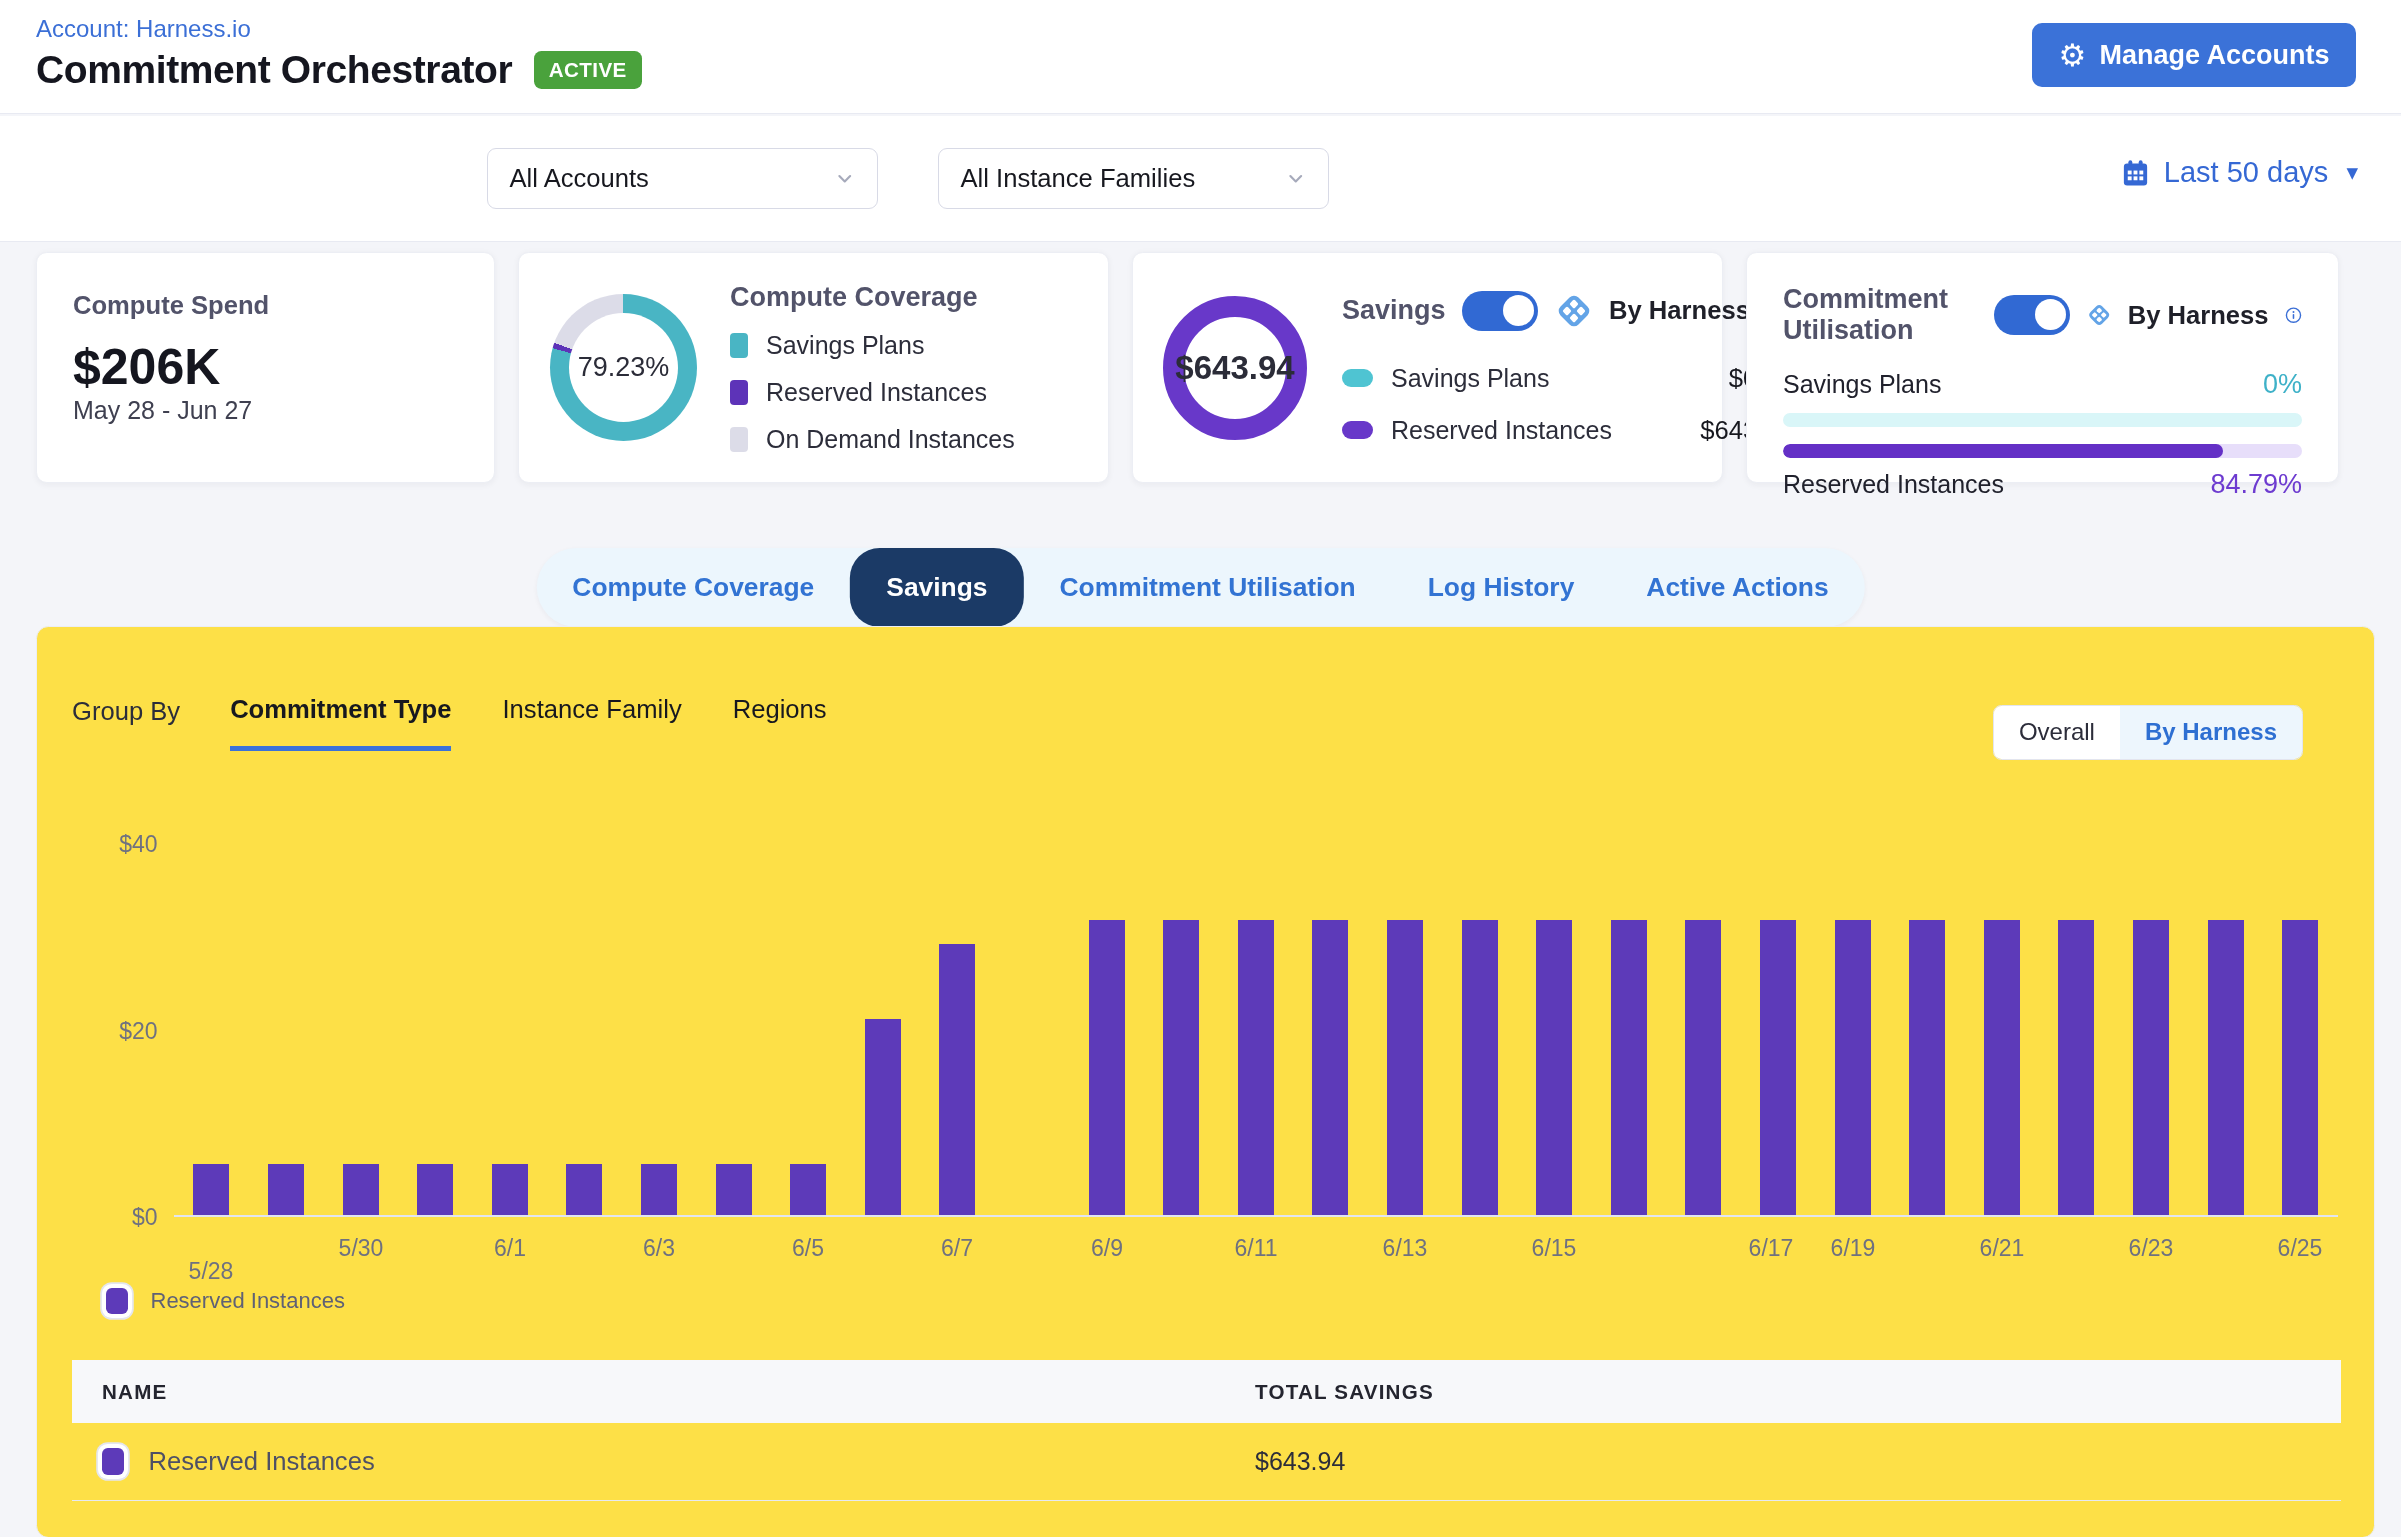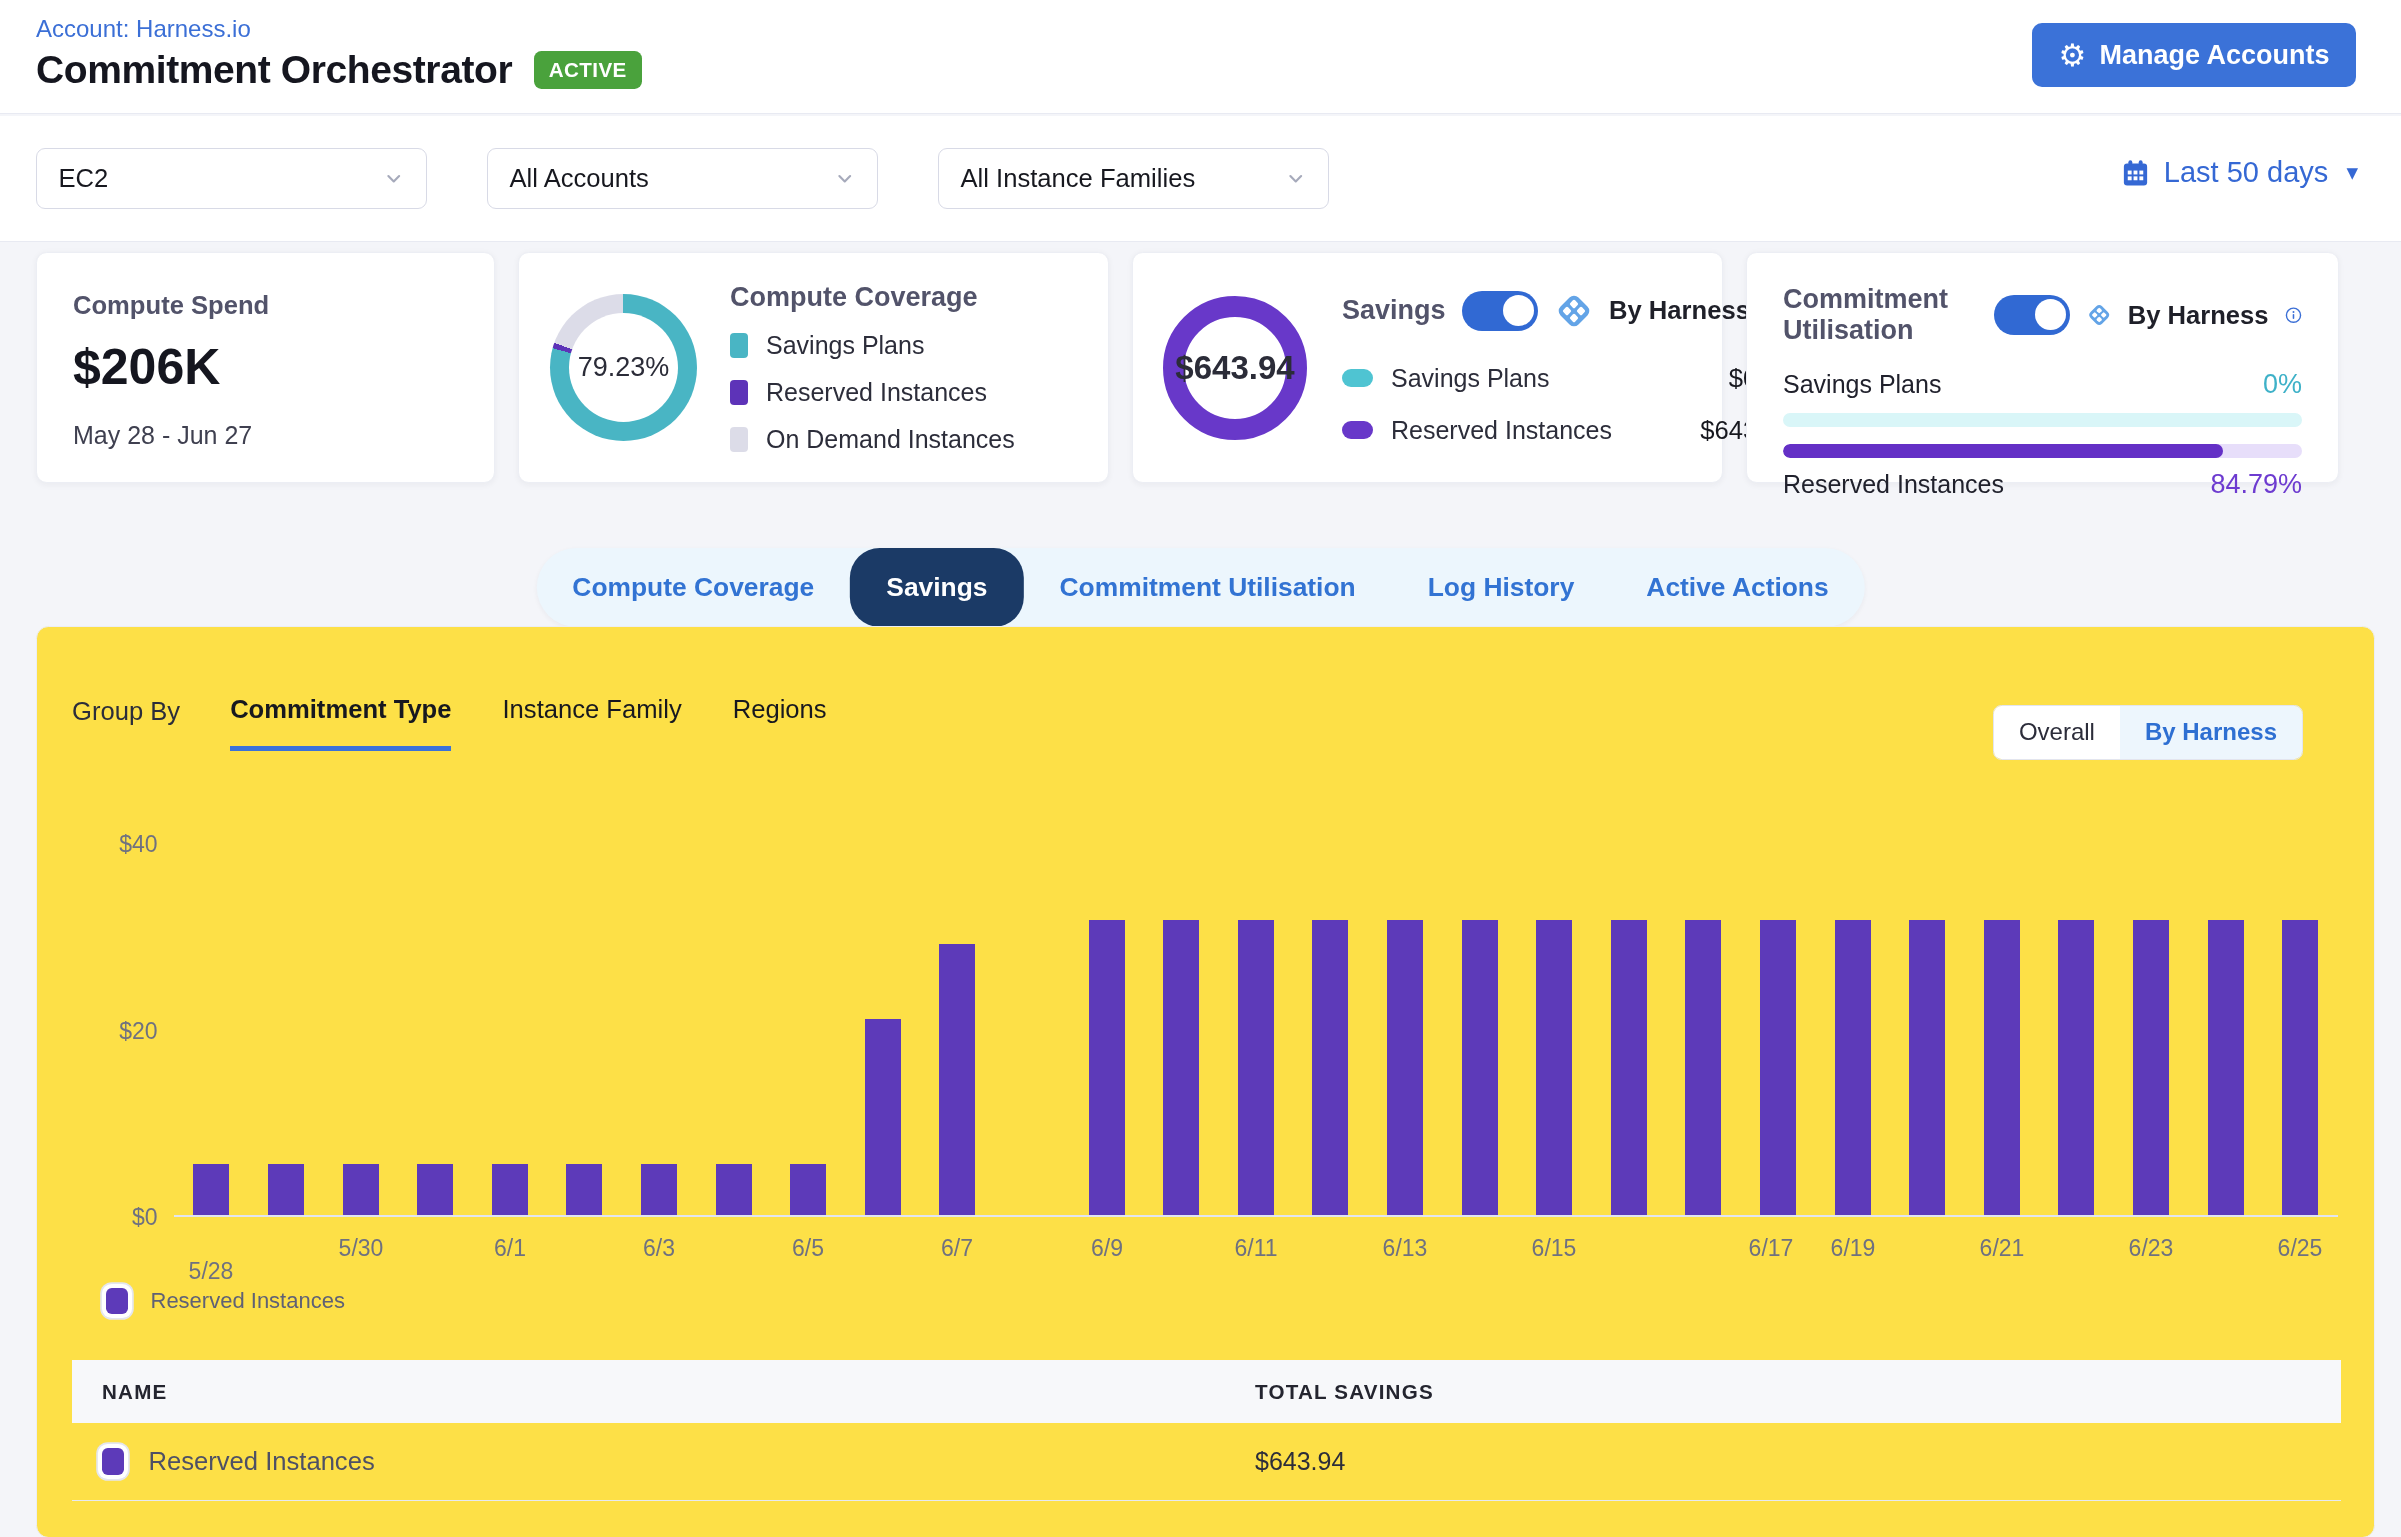--- a/index.html
+++ b/index.html
@@ -30,21 +30,21 @@
   .caret { font-size:23px; color:#3568d4; margin-left:5px; }
   
   .cards { position:absolute; left:36px; top:252px; display:flex; gap:23px; }
   .card { background:#fff; border:1.7px solid #eceef4; border-radius:10.7px; height:231px; box-shadow:0 1.7px 6.6px rgba(40,41,61,.05); position:relative; }
   .card1 { width:459px; padding:38px 36px; }
   .card2 { width:591px; display:flex; align-items:center; padding:0 31px; gap:33px; }
   .card3 { width:591px; display:flex; align-items:center; padding:0 33px 0 30px; gap:35px; }
   .card4 { width:593px; padding:31px 36px; }
   .card-title { font-size:25.6px; font-weight:700; color:#52536a; }
   .spend-value { font-size:50px; font-weight:700; color:#15161f; margin-top:18px; }
-  .spend-period { font-size:25px; color:#3f4050; margin-top:25px; }
+  .spend-period { font-size:25px; color:#3f4050; }
   
   .donut { width:147px; height:147px; border-radius:50%; position:relative; flex:0 0 auto; }
   .donut-hole { position:absolute; left:19px; top:19px; width:109px; height:109px; background:#fff; border-radius:50%; display:flex; align-items:center; justify-content:center; }
   .donut-center { font-size:27px; font-weight:400; color:#2b2c38; }
   .cc-right { display:flex; flex-direction:column; gap:18px; }
   .cc-legend-row { display:flex; align-items:center; gap:18px; font-size:25px; color:#2c2d3a; }
   .swatch-v { width:18px; height:25px; border-radius:4.1px; flex:0 0 auto; }
   
   .ring { width:144px; height:144px; border-radius:50%; border:21.5px solid #6838c9; display:flex; align-items:center; justify-content:center; flex:0 0 auto; }
   .ring-center { font-size:33px; font-weight:700; color:#2b2c38; }
@@ -101,26 +101,20 @@
     <span class="page-title">Commitment Orchestrator</span>
     <span class="badge">ACTIVE</span>
   </div>
   <button class="manage-btn">
     <span class="gear">⚙</span>
     <span>Manage Accounts</span>
   </button>
 </div>
 
 <div class="filterbar">
-  <div class="sel sel-service">
-    <span>EC2</span>
-    <svg width="21.5" height="21.5" viewBox="0 0 24 24">
-        <path d="M6 9l6 6 6-6" fill="none" stroke="#a6aabb" stroke-width="2.4" stroke-linecap="round" stroke-linejoin="round"></path>
-      </svg>
-  </div>
   <div class="sel sel-accounts">
     <span>All Accounts</span>
     <svg width="21.5" height="21.5" viewBox="0 0 24 24">
         <path d="M6 9l6 6 6-6" fill="none" stroke="#a6aabb" stroke-width="2.4" stroke-linecap="round" stroke-linejoin="round"></path>
       </svg>
   </div>
   <div class="sel sel-families">
     <span>All Instance Families</span>
     <svg width="21.5" height="21.5" viewBox="0 0 24 24">
         <path d="M6 9l6 6 6-6" fill="none" stroke="#a6aabb" stroke-width="2.4" stroke-linecap="round" stroke-linejoin="round"></path>

